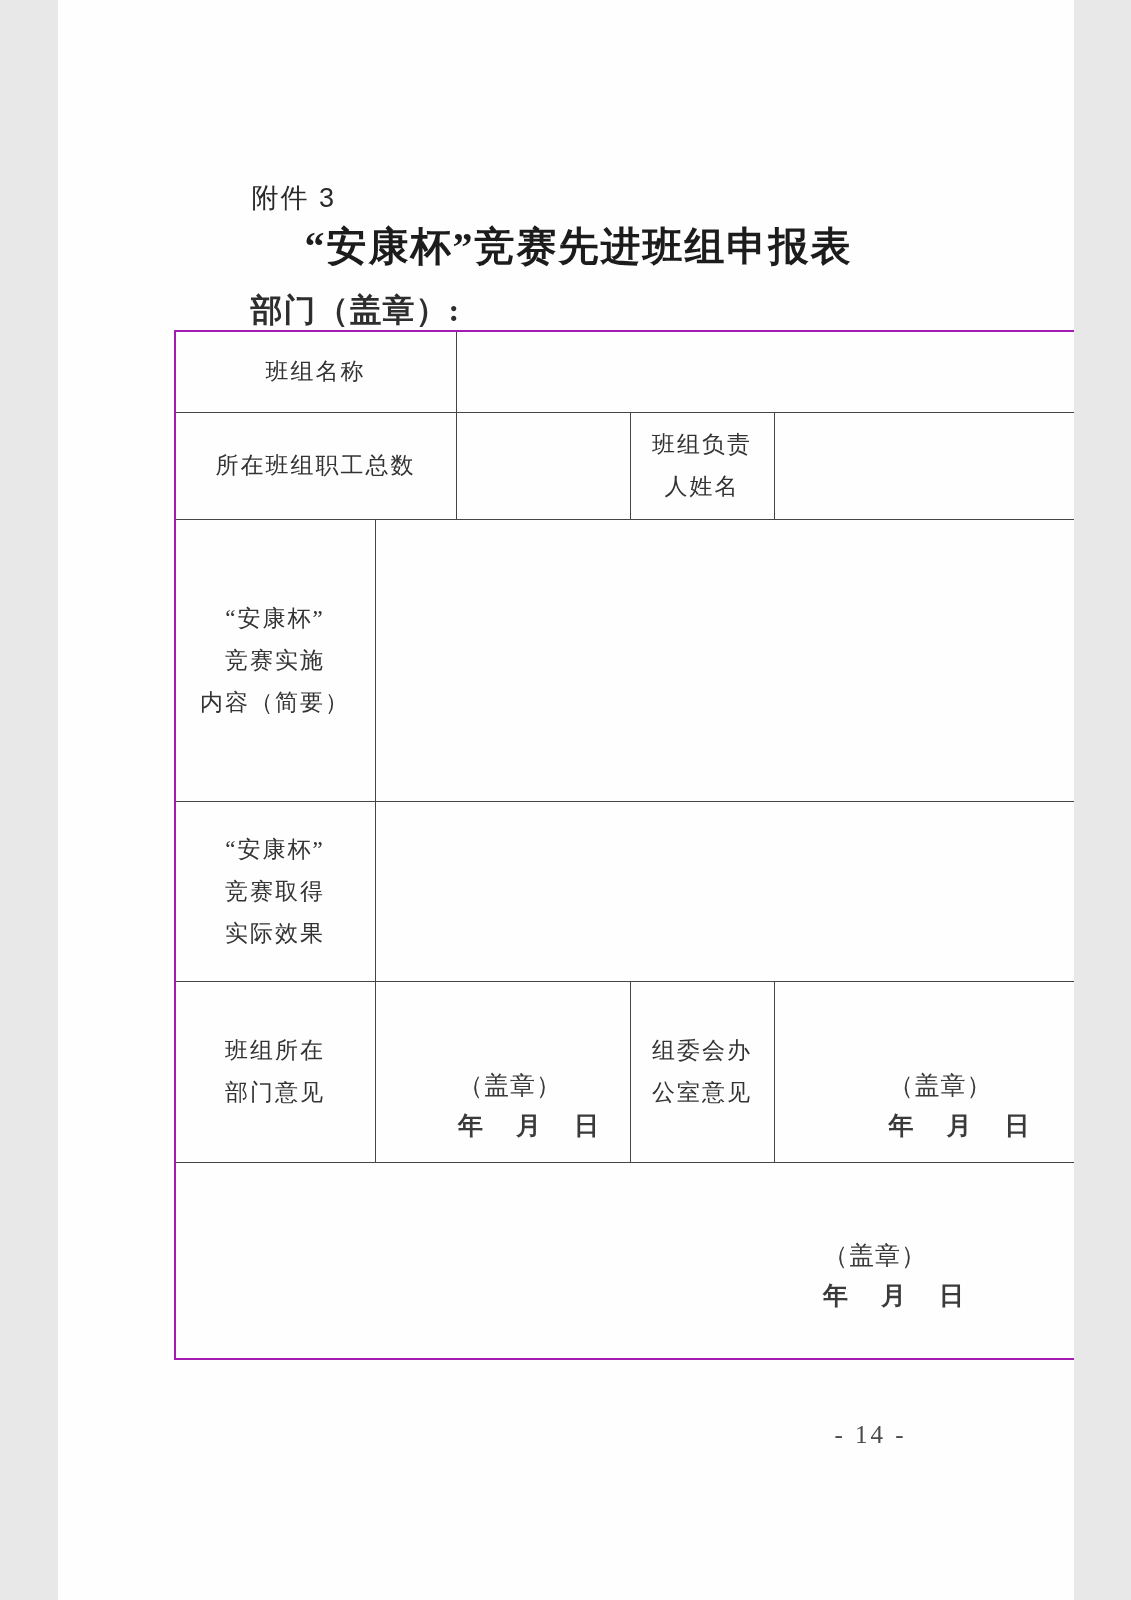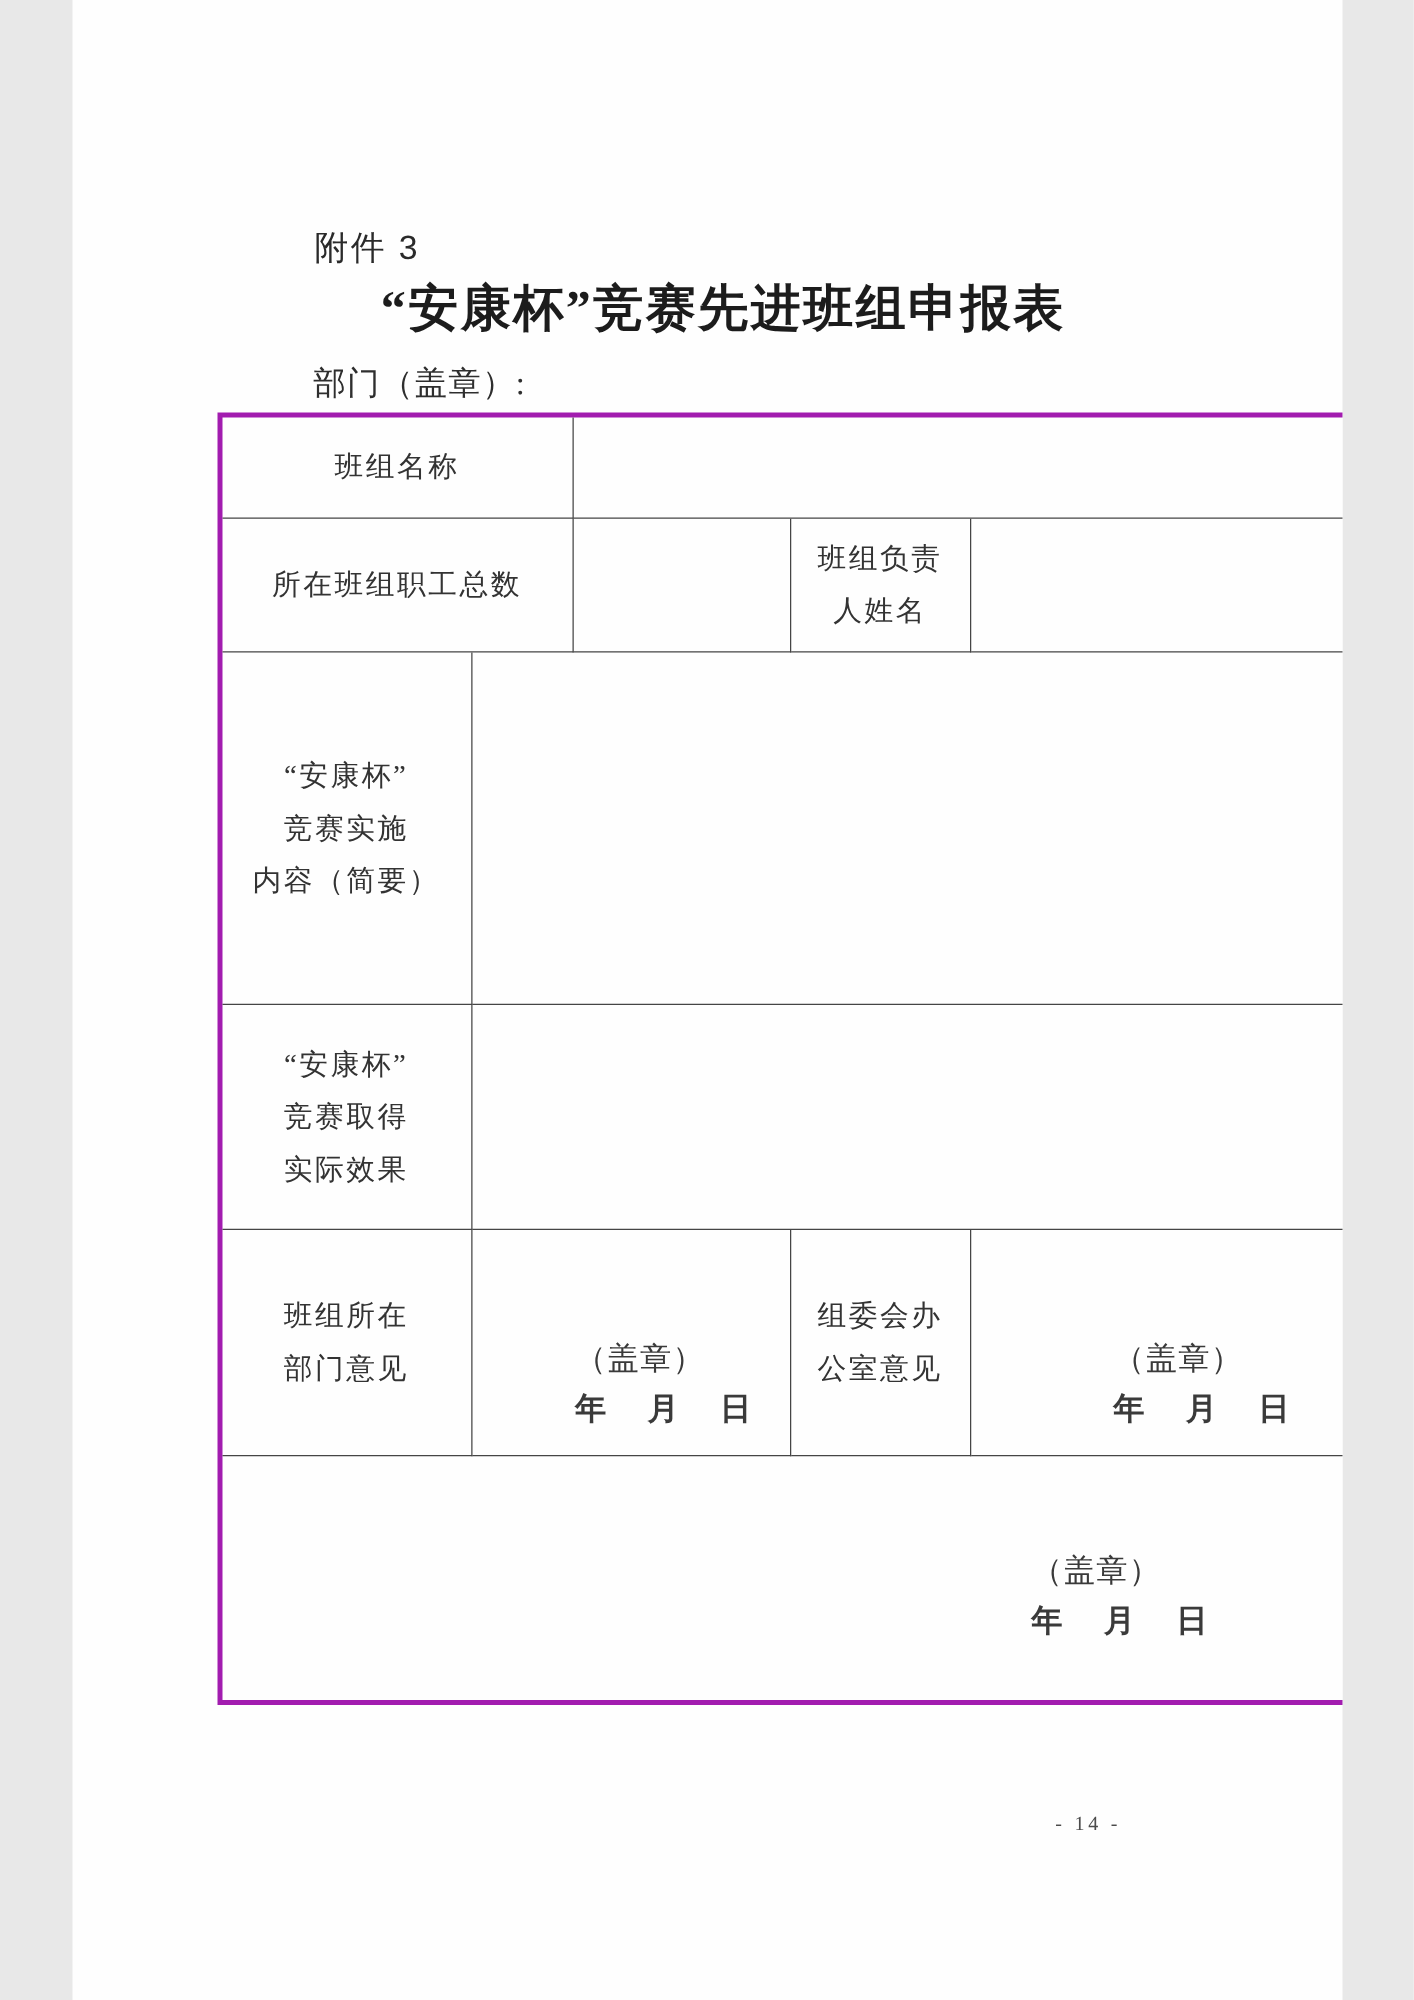--- a/index.html
+++ b/index.html
@@ -37,33 +37,34 @@
     font-size: 40px;
     font-weight: 700;
     letter-spacing: 2px;
     color: #1c1c1c;
     font-family: "Liberation Serif", serif;
   }
   .dept-line {
     position: absolute;
     left: 193px;
     top: 289px;
-    font-size: 26px;
+    font-size: 32px;
     letter-spacing: 1px;
     color: #2e2e2e;
+    font-weight: bold;
   }
   
   .form-table {
     position: absolute;
     left: 116px;
     top: 330px;
     display: grid;
     grid-template-columns: 200px 81px 174px 144px 305px;
     grid-template-rows: 81px 107px 282px 180px 181px 195px;
-    border: 4px solid #a21caf;
+    border: 2px solid #a21caf;
     background: #fefefe;
   }
   .cell {
     box-sizing: border-box;
     border-right: 1px solid #454545;
     border-bottom: 1px solid #454545;
     position: relative;
   }
   .cell.no-r { border-right: none; }
   .cell.no-b { border-bottom: none; }
@@ -124,25 +125,24 @@
   .b6 { grid-column: 2 / 6; grid-row: 6; }
   
   .page-number {
     position: absolute;
     left: 0;
     top: 1421px;
     width: 100%;
     text-align: center;
     padding-left: 610px;
     box-sizing: border-box;
-    font-size: 16px;
+    font-size: 25px;
     letter-spacing: 3px;
     color: #4b4b4b;
     font-family: "Liberation Serif", serif;
-    margin-top: 30px;
   }
 </style>
 </head>
 <body>
 
 <div class="sheet">
 
   <div class="attachment">附件 3</div>
 
   <h1 class="title">“安康杯”竞赛先进班组申报表</h1>

